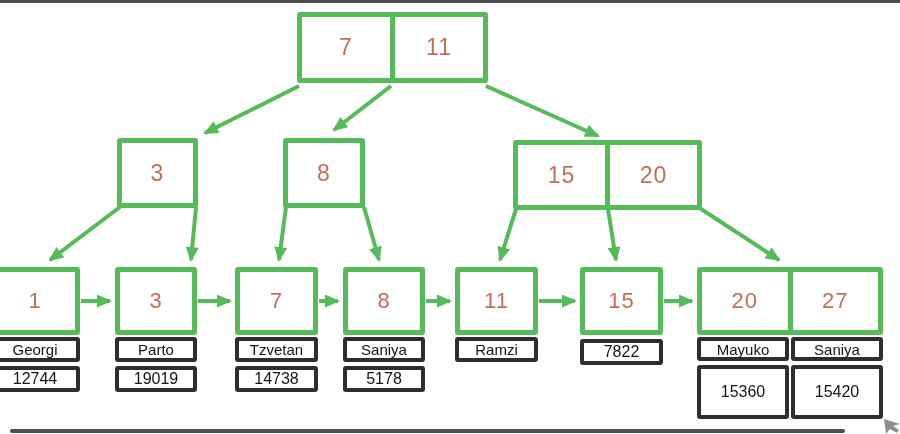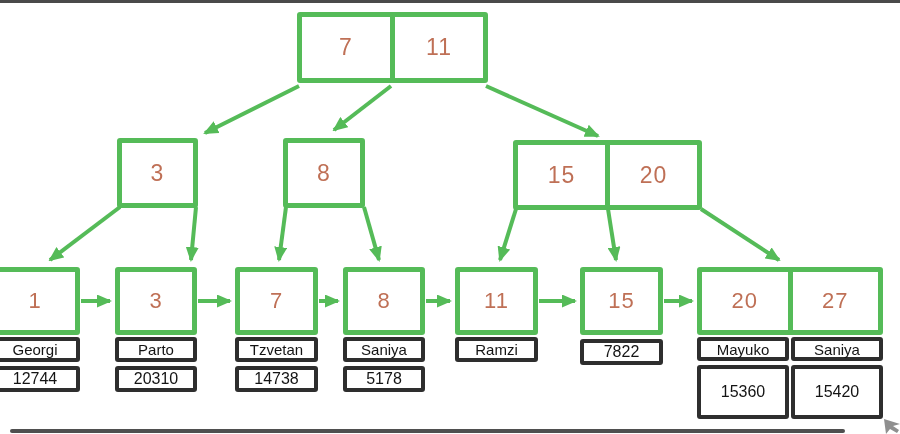--- a/index.html
+++ b/index.html
@@ -64,21 +64,21 @@
     </div>
     <div class="bbox namebox">Georgi</div>
     <div class="bbox idbox">12744</div>
   </div>
 
   <div class="leaf" style="left:115px;top:267px;width:82px;">
     <div class="leaf-key">
       <div class="gcell">3</div>
     </div>
     <div class="bbox namebox">Parto</div>
-    <div class="bbox idbox">20310</div>
+    <div class="bbox idbox">19019</div>
   </div>
 
   <div class="leaf" style="left:235px;top:267px;width:83px;">
     <div class="leaf-key">
       <div class="gcell">7</div>
     </div>
     <div class="bbox namebox">Tzvetan</div>
     <div class="bbox idbox">14738</div>
   </div>
 

